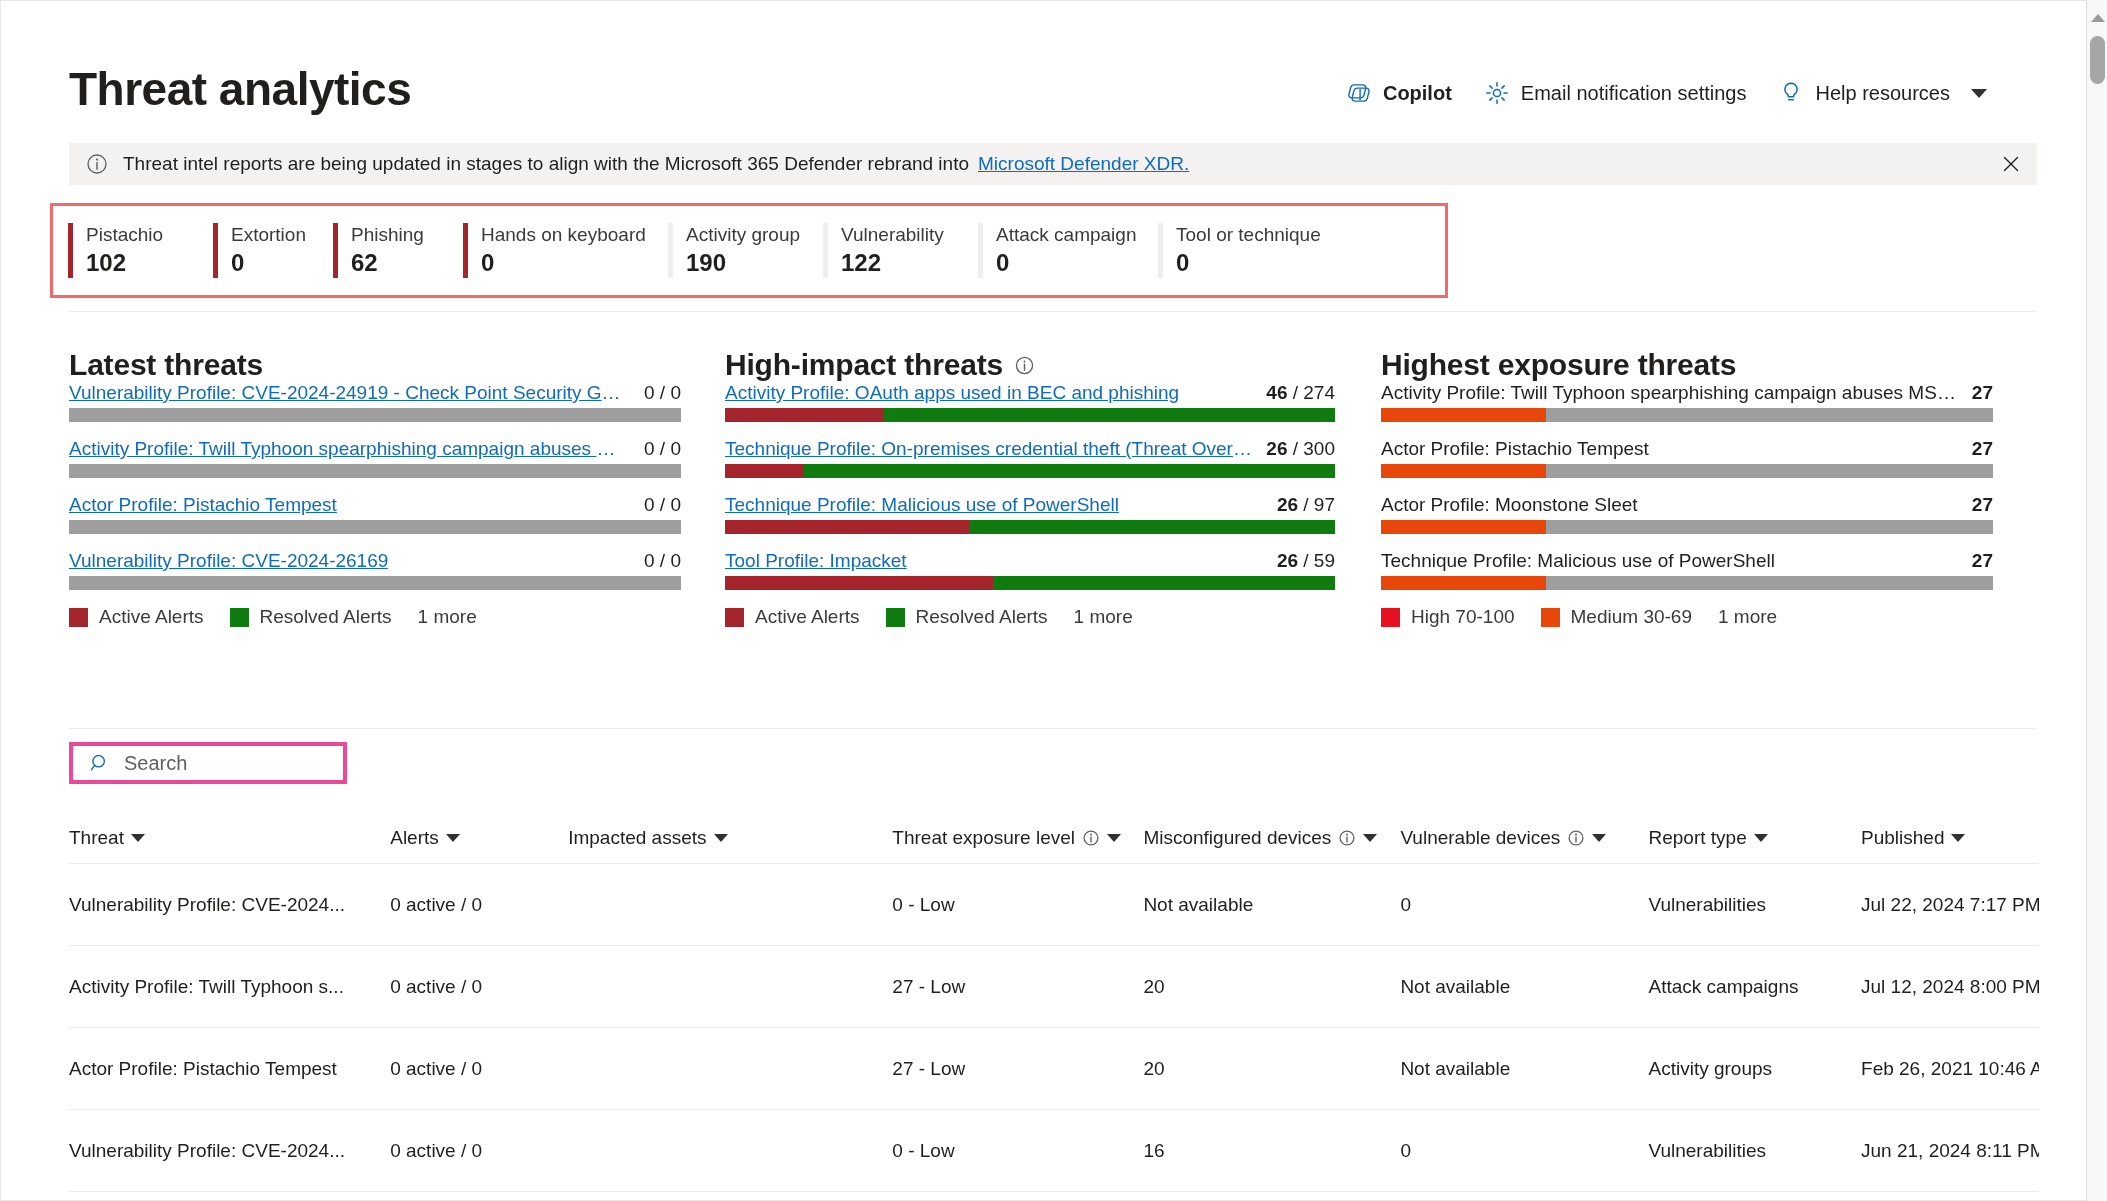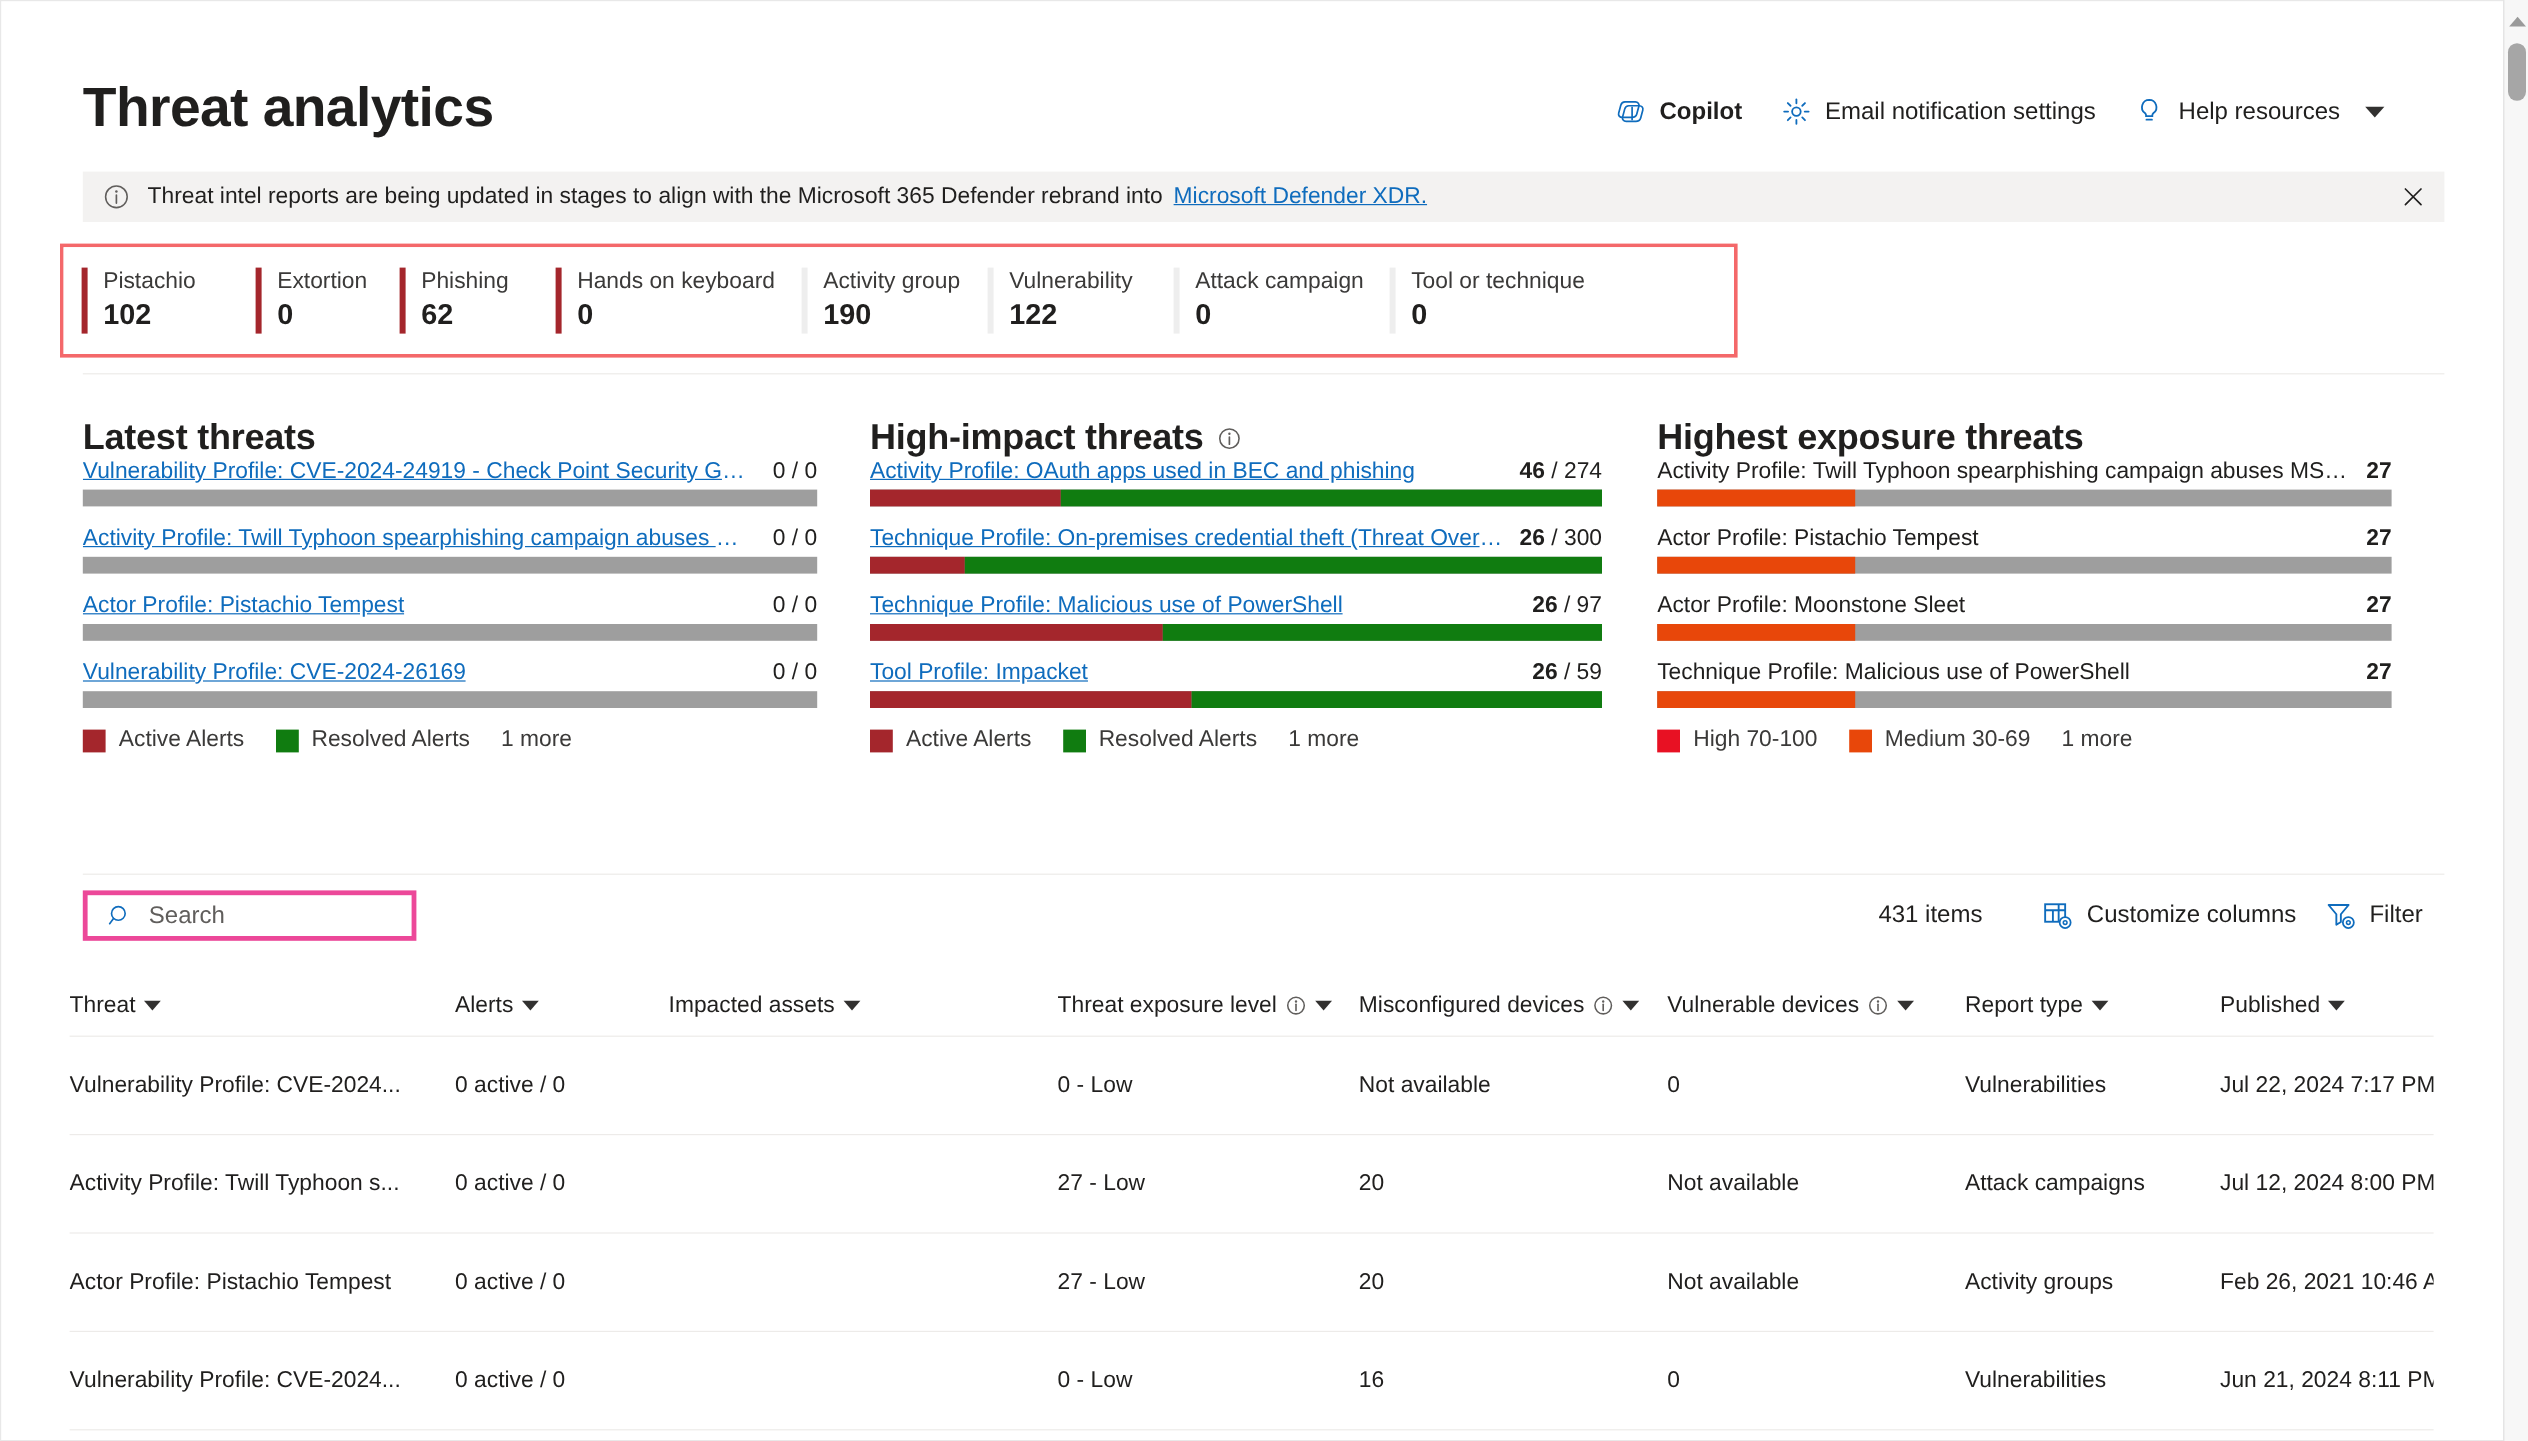--- a/index.html
+++ b/index.html
@@ -93,21 +93,21 @@
   .search-ico { width:22px; height:22px; flex:none; margin-right:13px; }
   .search-ph { font-size:20px; color:#605e5c; }
 
   .toolbar-right { position:absolute; right:88px; top:750px; display:flex; align-items:center; gap:0; }
   .tb-count { font-size:20px; color:#201f1e; margin-right:26px; white-space:nowrap; }
   .tb-btn { display:flex; align-items:center; gap:12px; cursor:pointer; margin-left:24px; white-space:nowrap; }
   .tb-btn .lbl { font-size:20px; color:#201f1e; }
   .tb-ico { width:25px; height:25px; flex:none; display:block; }
 
   
-  .tbl { position:absolute; left:58px; top:812px; width:1970px; }
+  .tbl { position:absolute; left:69px; top:812px; width:1970px; }
   .tr { display:flex; align-items:center; border-bottom:1px solid #edebe9; height:82px; }
   .tr.head { height:52px; border-bottom:1px solid #edebe9; }
   .th { font-size:19px; color:#201f1e; display:flex; align-items:center; gap:7px; padding-right:14px; }
   .td { font-size:19px; color:#201f1e; padding-right:14px; white-space:nowrap; overflow:hidden; }
   .c-threat   { width:325px; }
   .c-alerts   { width:180px; }
   .c-impacted { width:328px; }
   .c-exposure { width:254px; }
   .c-misconf  { width:260px; }
   .c-vuln     { width:251px; }
@@ -427,42 +427,20 @@
   <div class="hr-mid"></div>
 
   <div class="search-box">
     <svg class="search-ico" viewBox="0 0 24 24">
       <circle cx="10.5" cy="10" r="6.2" fill="none" stroke="#0f6cbd" stroke-width="1.5"></circle>
       <path d="M6.1 14.6L2.6 19.4" stroke="#0f6cbd" stroke-width="1.5" stroke-linecap="round"></path>
     </svg>
     <span class="search-ph">Search</span>
   </div>
 
-  <div class="toolbar-right">
-    <span class="tb-count">431 items</span>
-
-    <div class="tb-btn">
-      <svg class="tb-ico" viewBox="0 0 24 24">
-        <rect x="2.2" y="3.4" width="16" height="14" fill="none" stroke="#0f6cbd" stroke-width="1.5"></rect>
-        <path d="M2.2 8.2h16M8.4 8.2v9.2M13 3.4v14" stroke="#0f6cbd" stroke-width="1.5"></path>
-        <circle cx="18.2" cy="18" r="4.4" fill="#fff" stroke="#0f6cbd" stroke-width="1.4"></circle>
-        <circle cx="18.2" cy="18" r="1.5" fill="none" stroke="#0f6cbd" stroke-width="1.2"></circle>
-      </svg>
-      <span class="lbl">Customize columns</span>
-    </div>
-
-    <div class="tb-btn">
-      <svg class="tb-ico" viewBox="0 0 24 24">
-        <path d="M2.4 4h16l-6.2 7.4v6.2l-3.6 2.2v-8.4z" fill="none" stroke="#0f6cbd" stroke-width="1.5" stroke-linejoin="round"></path>
-        <circle cx="18.2" cy="18" r="4.4" fill="#fff" stroke="#0f6cbd" stroke-width="1.4"></circle>
-        <circle cx="18.2" cy="18" r="1.5" fill="none" stroke="#0f6cbd" stroke-width="1.2"></circle>
-      </svg>
-      <span class="lbl">Filter</span>
-    </div>
-  </div>
 
   <div class="tbl">
     <div class="tr head" id="tbl-head">
         <div class="th c-threat">
           <span>Threat</span>
           <span class="th-chev"></span>
         </div>
         <div class="th c-alerts">
           <span>Alerts</span>
           <span class="th-chev"></span>

